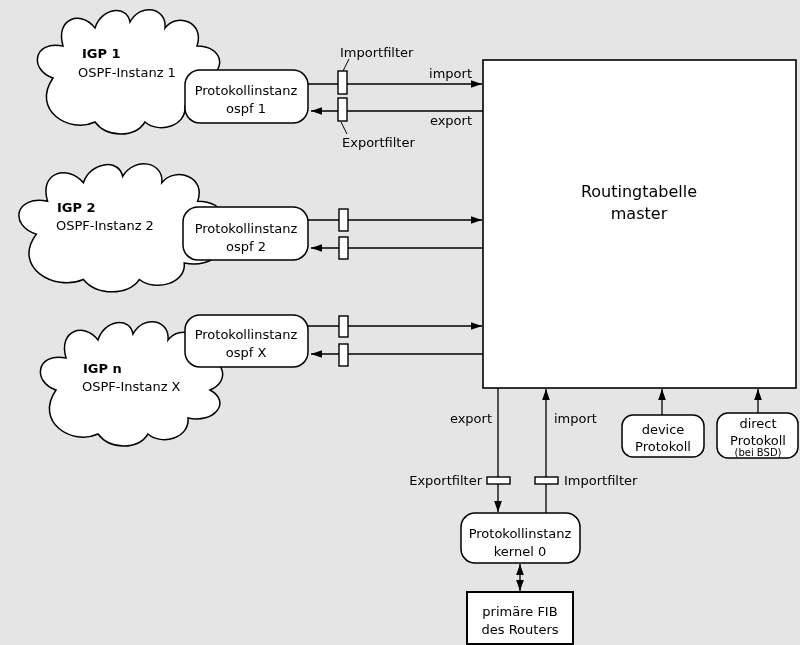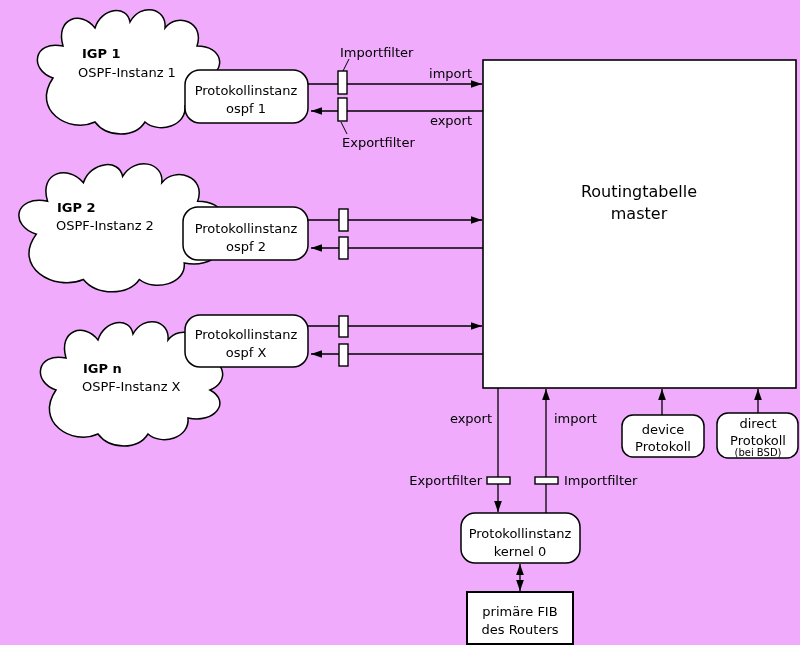--- a/index.html
+++ b/index.html
@@ -1,20 +1,20 @@
 <!DOCTYPE html>
 <html><head>
 <meta charset="utf-8">
 <style>
   html, body { margin: 0; padding: 0; background: #ffffff; }
   #stage {
     position: relative;
     width: 800px;
     height: 645px;
-    background: #f0abfc;
+    background: #e5e5e5;
     font-family: "DejaVu Sans", "Liberation Sans", sans-serif;
     overflow: hidden;
   }
   svg text {
     font-family: "DejaVu Sans", "Liberation Sans", sans-serif;
     font-size: 13px;
     fill: #000000;
   }
   svg text.bold { font-weight: bold; }
   svg text.big  { font-size: 16px; }

